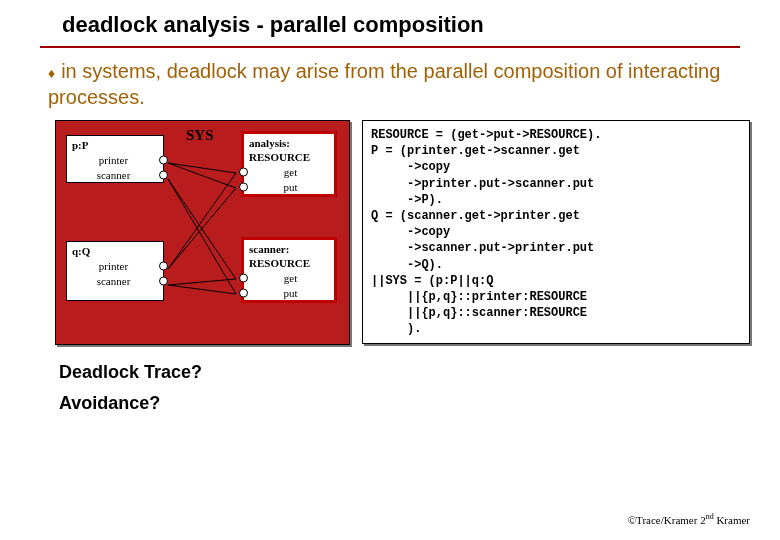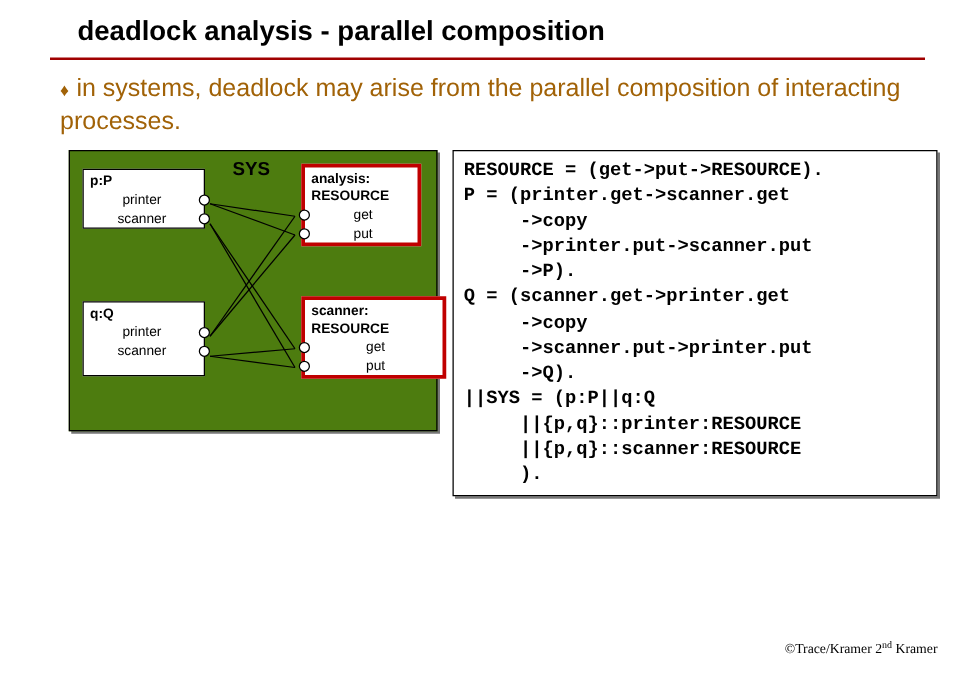--- a/index.html
+++ b/index.html
@@ -46,25 +46,25 @@
     gap: 12px;
     align-items: flex-start;
   }
   .diagram-col {
     width: 295px;
     flex-shrink: 0;
   }
   .diagram-box {
     width: 295px;
     height: 225px;
-    background: #4d7c0f;
+    background: #b91c1c;
     border: 1px solid #000;
     box-shadow: 2px 2px 0 #777;
     position: relative;
-    font-family: Liberation Sans, sans-serif;
+    font-family: Liberation Serif, serif;
   }
   .sys-label {
     position: absolute;
     top: 6px;
     left: 130px;
     font-weight: bold;
     font-size: 15px;
   }
   .proc-box {
     position: absolute;
@@ -79,21 +79,21 @@
     margin-bottom: 2px;
   }
   .proc-box .port {
     font-size: 11px;
     line-height: 1.35;
     position: relative;
   }
   .pbox-p { top: 14px; left: 10px; width: 98px; height: 48px; }
   .pbox-q { top: 120px; left: 10px; width: 98px; height: 60px; }
   .rbox-printer { top: 10px; left: 185px; width: 96px; height: 66px; border: 3px solid #c00000; }
-  .rbox-scanner { top: 116px; left: 185px; width: 116px; height: 66px; border: 3px solid #c00000; }
+  .rbox-scanner { top: 116px; left: 185px; width: 96px; height: 66px; border: 3px solid #c00000; }
   .port-out::after {
     content: '';
     position: absolute;
     right: -10px;
     top: 50%;
     transform: translateY(-50%);
     width: 7px; height: 7px;
     border: 1px solid #000;
     border-radius: 50%;
     background: #fff;
@@ -121,21 +121,21 @@
     margin-top: 12px;
     font-family: "Comic Sans MS", cursive, sans-serif;
     font-size: 18px;
     font-weight: bold;
     line-height: 1.7;
     padding-left: 4px;
   }
   .code-box {
     flex: 1;
     font-family: "Courier New", monospace;
-    font-size: 15px;
+    font-size: 12px;
     font-weight: bold;
     white-space: pre;
     border: 1px solid #000;
     box-shadow: 2px 2px 0 #777;
     background: #fff;
     padding: 6px 8px;
     line-height: 1.35;
   }
   .footer {
     position: absolute;
@@ -196,20 +196,24 @@
           <line x1="112" y1="42" x2="180" y2="67" stroke="#000" stroke-width="1"></line>
           <line x1="112" y1="58" x2="180" y2="158" stroke="#000" stroke-width="1"></line>
           <line x1="112" y1="58" x2="180" y2="173" stroke="#000" stroke-width="1"></line>
           <line x1="112" y1="148" x2="180" y2="52" stroke="#000" stroke-width="1"></line>
           <line x1="112" y1="148" x2="180" y2="67" stroke="#000" stroke-width="1"></line>
           <line x1="112" y1="164" x2="180" y2="158" stroke="#000" stroke-width="1"></line>
           <line x1="112" y1="164" x2="180" y2="173" stroke="#000" stroke-width="1"></line>
         </svg>
       </div>
 
+      <div class="questions">
+        <div>Deadlock Trace?</div>
+        <div>Avoidance?</div>
+      </div>
     </div>
 
     <div class="code-box">RESOURCE = (get-&gt;put-&gt;RESOURCE).
 P = (printer.get-&gt;scanner.get
      -&gt;copy
      -&gt;printer.put-&gt;scanner.put
      -&gt;P).
 Q = (scanner.get-&gt;printer.get
      -&gt;copy
      -&gt;scanner.put-&gt;printer.put

